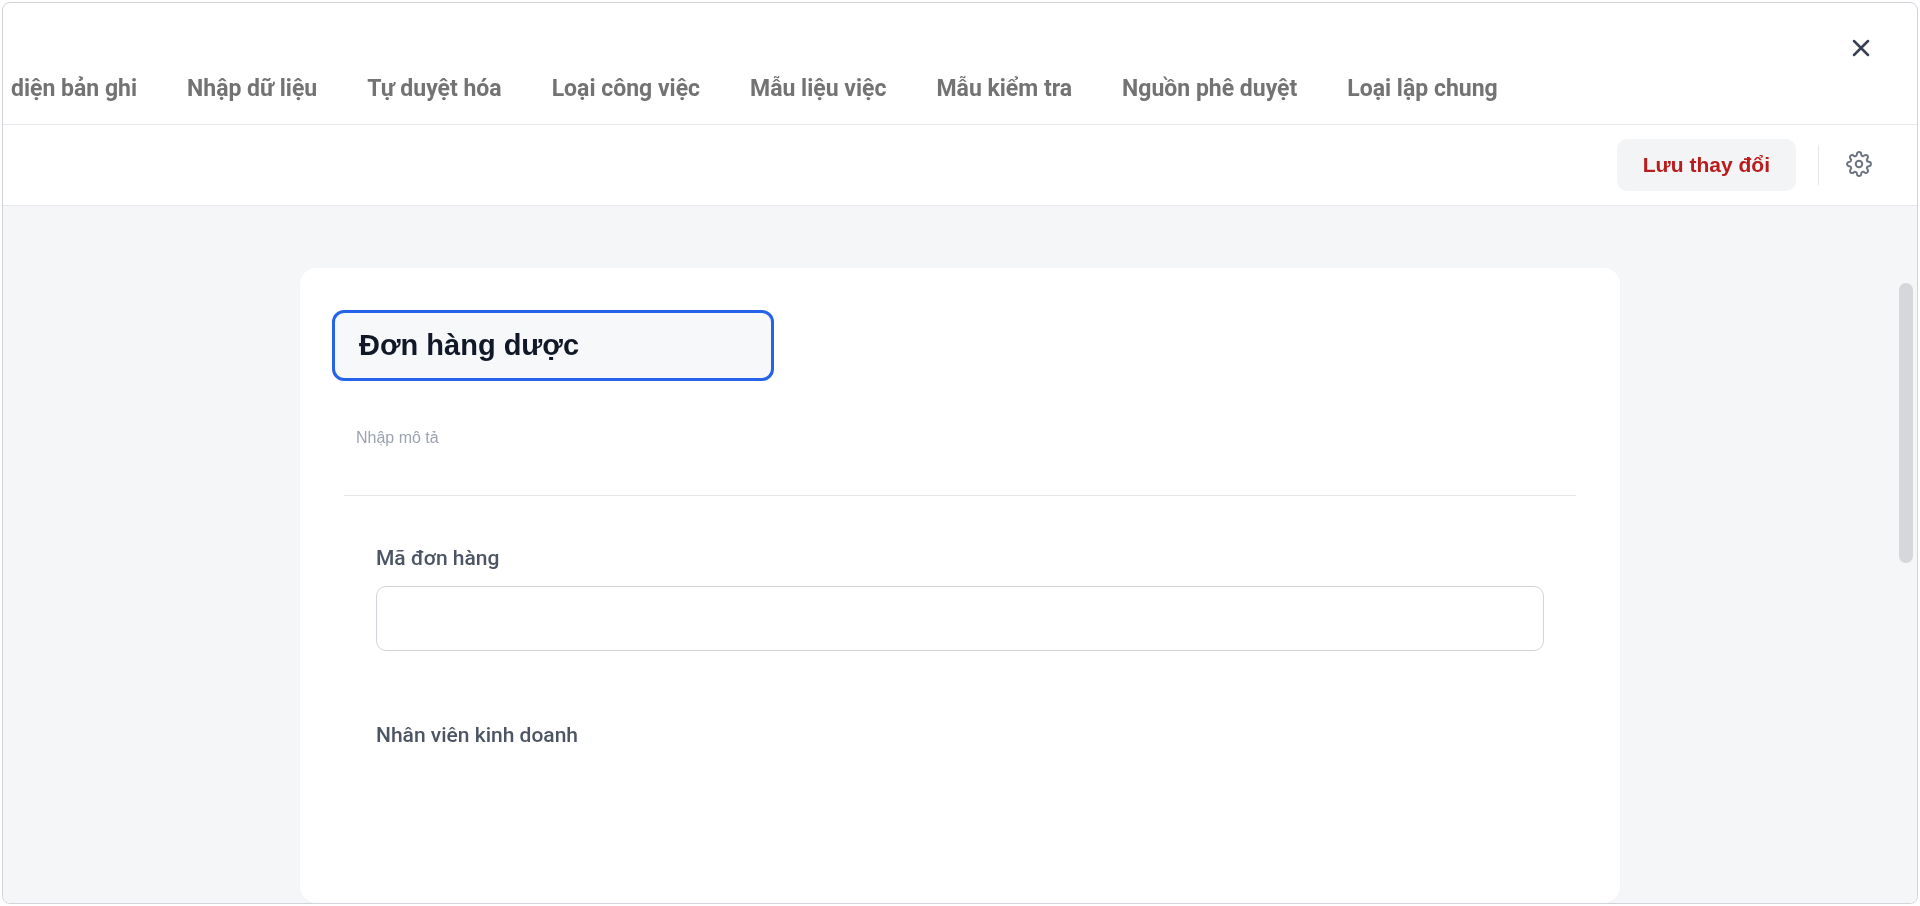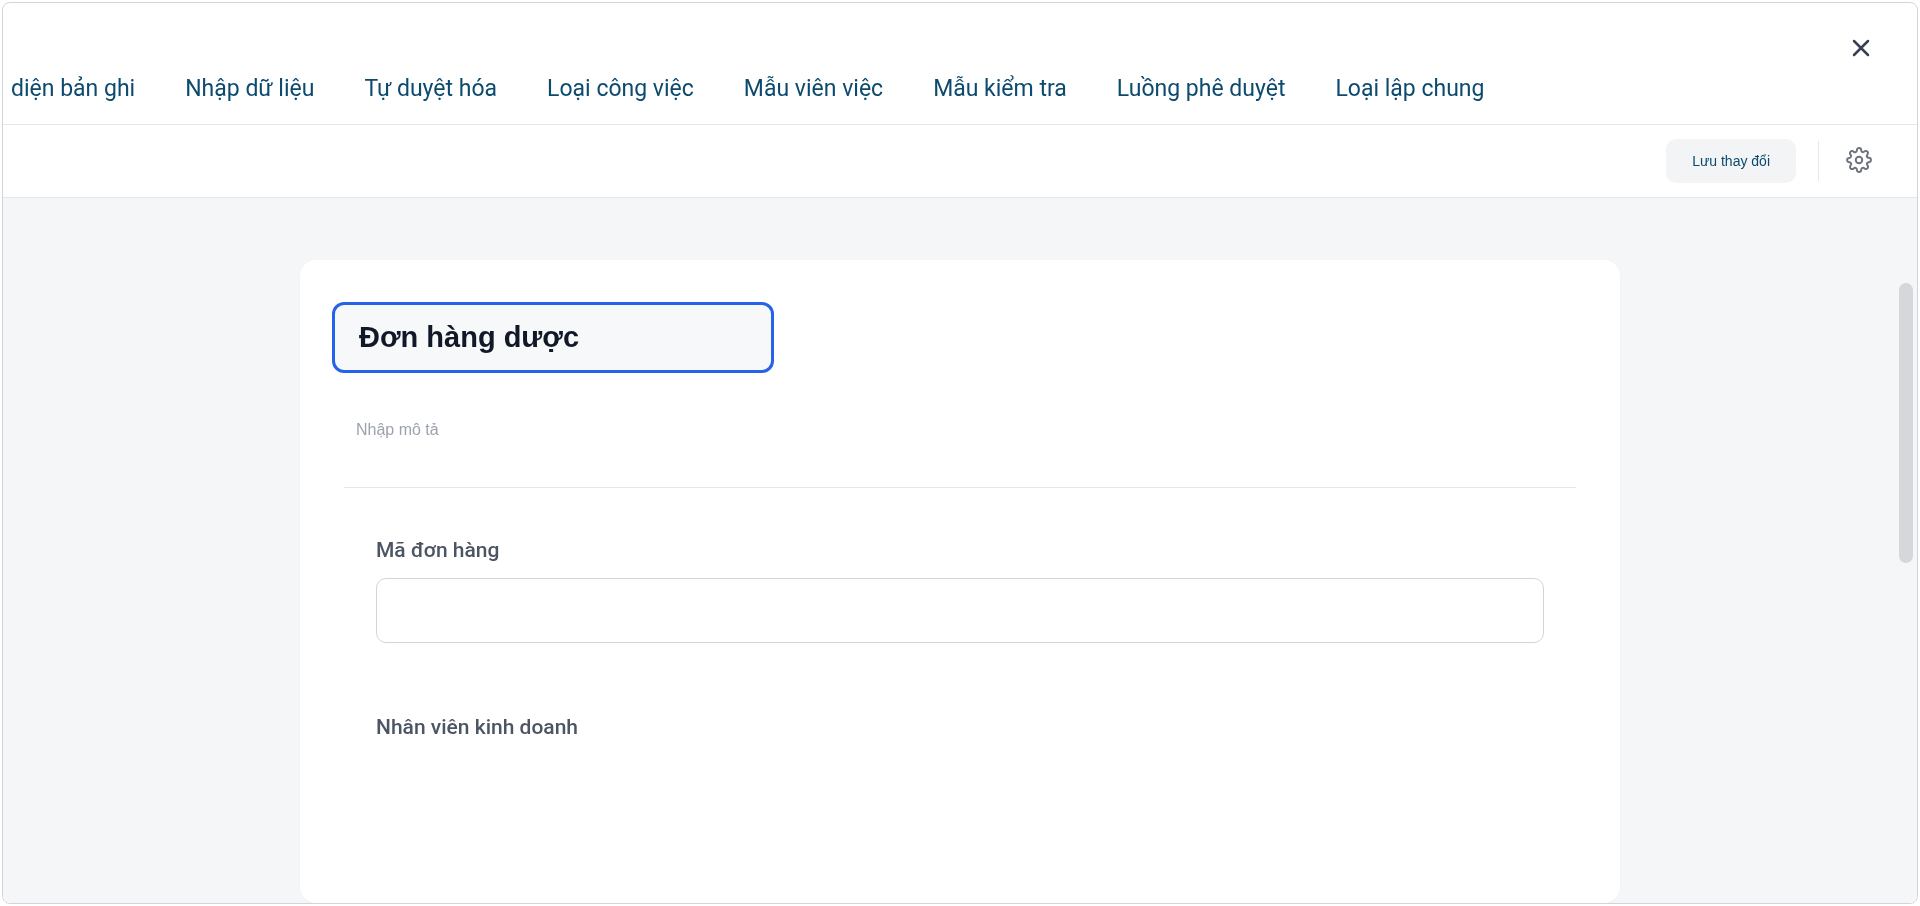--- a/index.html
+++ b/index.html
@@ -47,46 +47,46 @@
     .close-btn svg {
       width: 24px;
       height: 24px;
     }
     .tabs-row {
       display: flex;
       gap: 50px;
       padding: 0 0 22px 20px;
       border-bottom: 1px solid #e5e7eb;
       font-size: 23px;
-      color: #0c4a6e;
-      font-weight: 400;
+      color: #737373;
+      font-weight: 700;
       white-space: nowrap;
     }
     .tab-item {
       cursor: pointer;
     }
     .tab-item-truncated {
       margin-left: -12px;
     }
     .toolbar-row {
       display: flex;
       justify-content: flex-end;
       align-items: center;
       padding: 14px 40px 14px 20px;
       border-bottom: 1px solid #e5e7eb;
       gap: 22px;
     }
     .save-btn {
       background: #f3f4f6;
-      color: #0c4a6e;
+      color: #b91c1c;
       border: none;
       padding: 14px 26px;
       border-radius: 10px;
-      font-size: 14px;
-      font-weight: 400;
+      font-size: 21px;
+      font-weight: 700;
       cursor: pointer;
     }
     .toolbar-divider {
       width: 1px;
       height: 40px;
       background: #e5e7eb;
     }
     .gear-btn {
       width: 36px;
       height: 36px;
@@ -209,23 +209,23 @@
         </svg>
       </span>
     </button>
   </div>
 
   <div class="tabs-row">
     <span class="tab-item tab-item-truncated">diện bản ghi</span>
     <span class="tab-item">Nhập dữ liệu</span>
     <span class="tab-item">Tự duyệt hóa</span>
     <span class="tab-item">Loại công việc</span>
-    <span class="tab-item">Mẫu viên việc</span>
+    <span class="tab-item">Mẫu liệu việc</span>
     <span class="tab-item">Mẫu kiểm tra</span>
-    <span class="tab-item">Luồng phê duyệt</span>
+    <span class="tab-item">Nguồn phê duyệt</span>
     <span class="tab-item">Loại lập chung</span>
   </div>
 
   <div class="toolbar-row">
     <button class="save-btn">Lưu thay đổi</button>
     <div class="toolbar-divider"></div>
     <button class="gear-btn">
       <span>
         <svg viewBox="0 0 24 24" fill="none" stroke="currentColor" stroke-width="1.8">
           <circle cx="12" cy="12" r="3"></circle>

